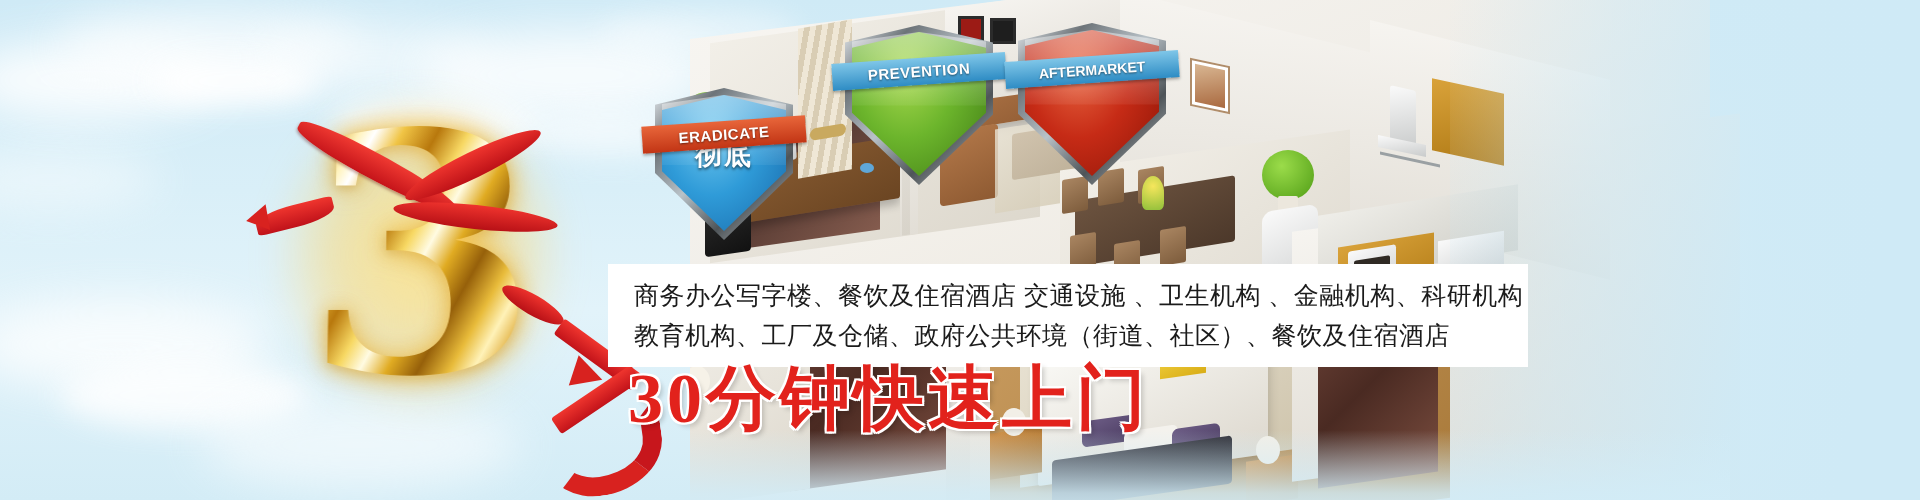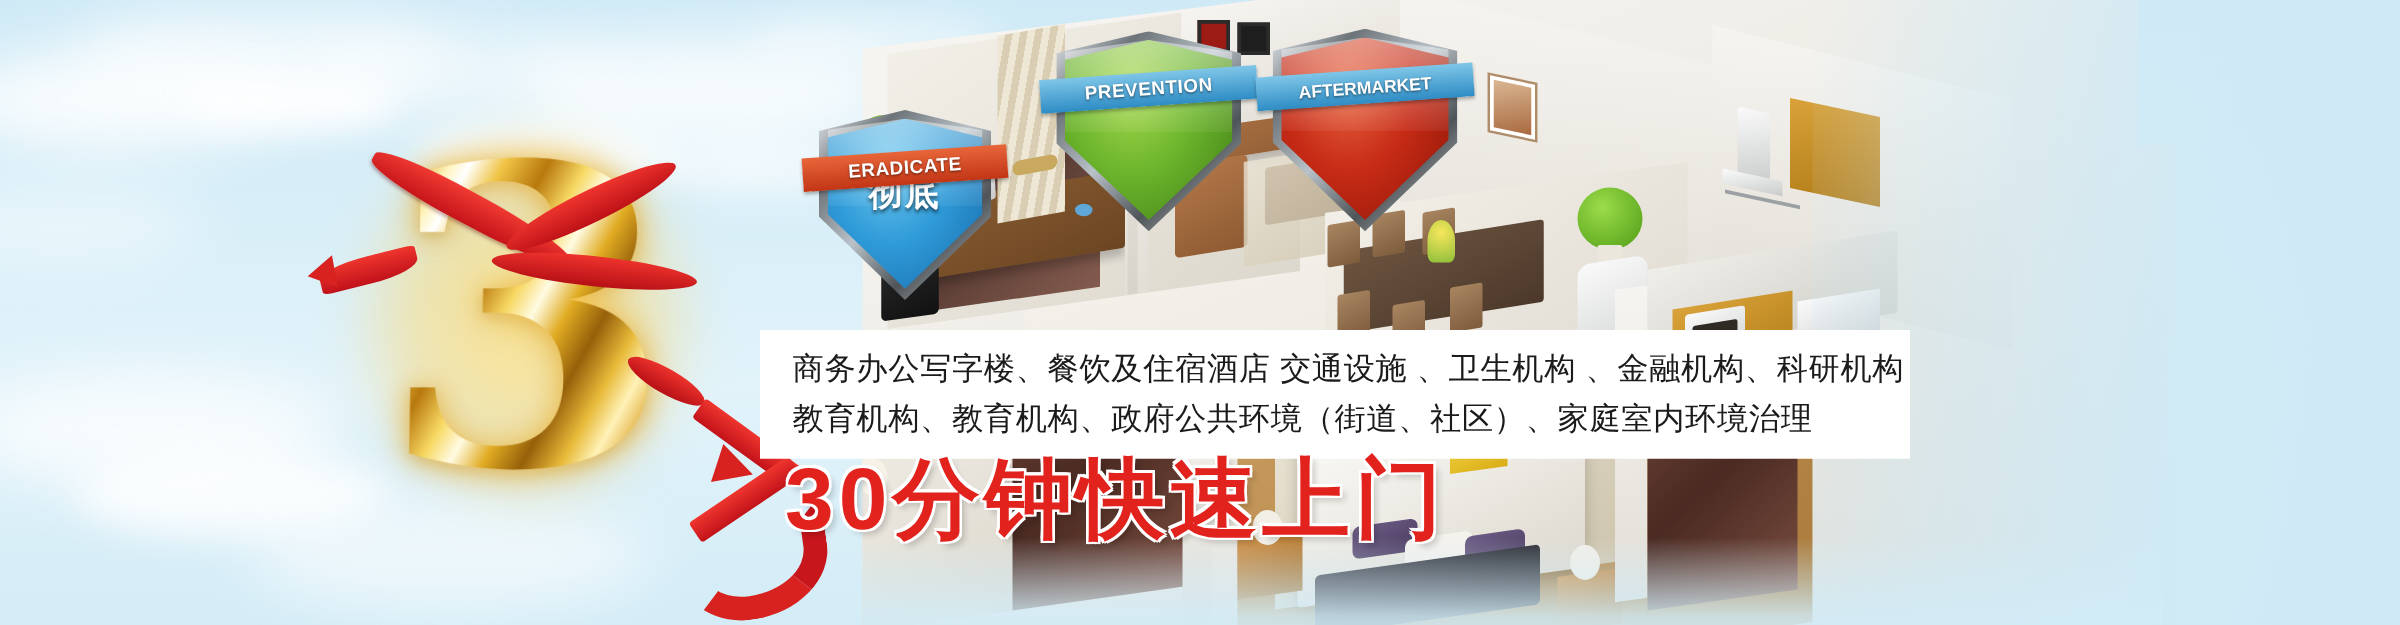--- a/index.html
+++ b/index.html
@@ -205,21 +205,21 @@
     font-size:25px;
     line-height:40px;
     color:#1b1b1b;
     letter-spacing:.5px;
     white-space:nowrap;
   }
 
   
   #headline {
     position:absolute; left:628px; top:360px;
-    font-family:Liberation Sans, sans-serif;
+    font-family:Liberation Serif, serif;
     font-weight:700;
     font-size:70px;
     line-height:78px;
     letter-spacing:4px;
     color:#e2221c;
     text-shadow:
        2px 0 0 #fff, -2px 0 0 #fff, 0 2px 0 #fff, 0 -2px 0 #fff,
        2px 2px 0 #fff, -2px 2px 0 #fff, 2px -2px 0 #fff, -2px -2px 0 #fff,
        4px 4px 5px rgba(0,0,0,.18);
     white-space:nowrap;
@@ -378,18 +378,18 @@
 
   <div class="shield" id="shield-aftermarket">
     <div class="rim"></div>
     <div class="inner"></div>
     <div class="gloss"></div>
     <div class="sash">AFTERMARKET</div>
   </div>
 
   <div id="desc-panel">
     <div class="line">商务办公写字楼、餐饮及住宿酒店 交通设施 、卫生机构 、金融机构、科研机构</div>
-    <div class="line">教育机构、教育机构、政府公共环境（街道、社区）、家庭室内环境治理</div>
+    <div class="line">教育机构、工厂及仓储、政府公共环境（街道、社区）、餐饮及住宿酒店</div>
   </div>
 
   <div id="headline">30分钟快速上门</div>
 
 </div>
 
 </body></html>

